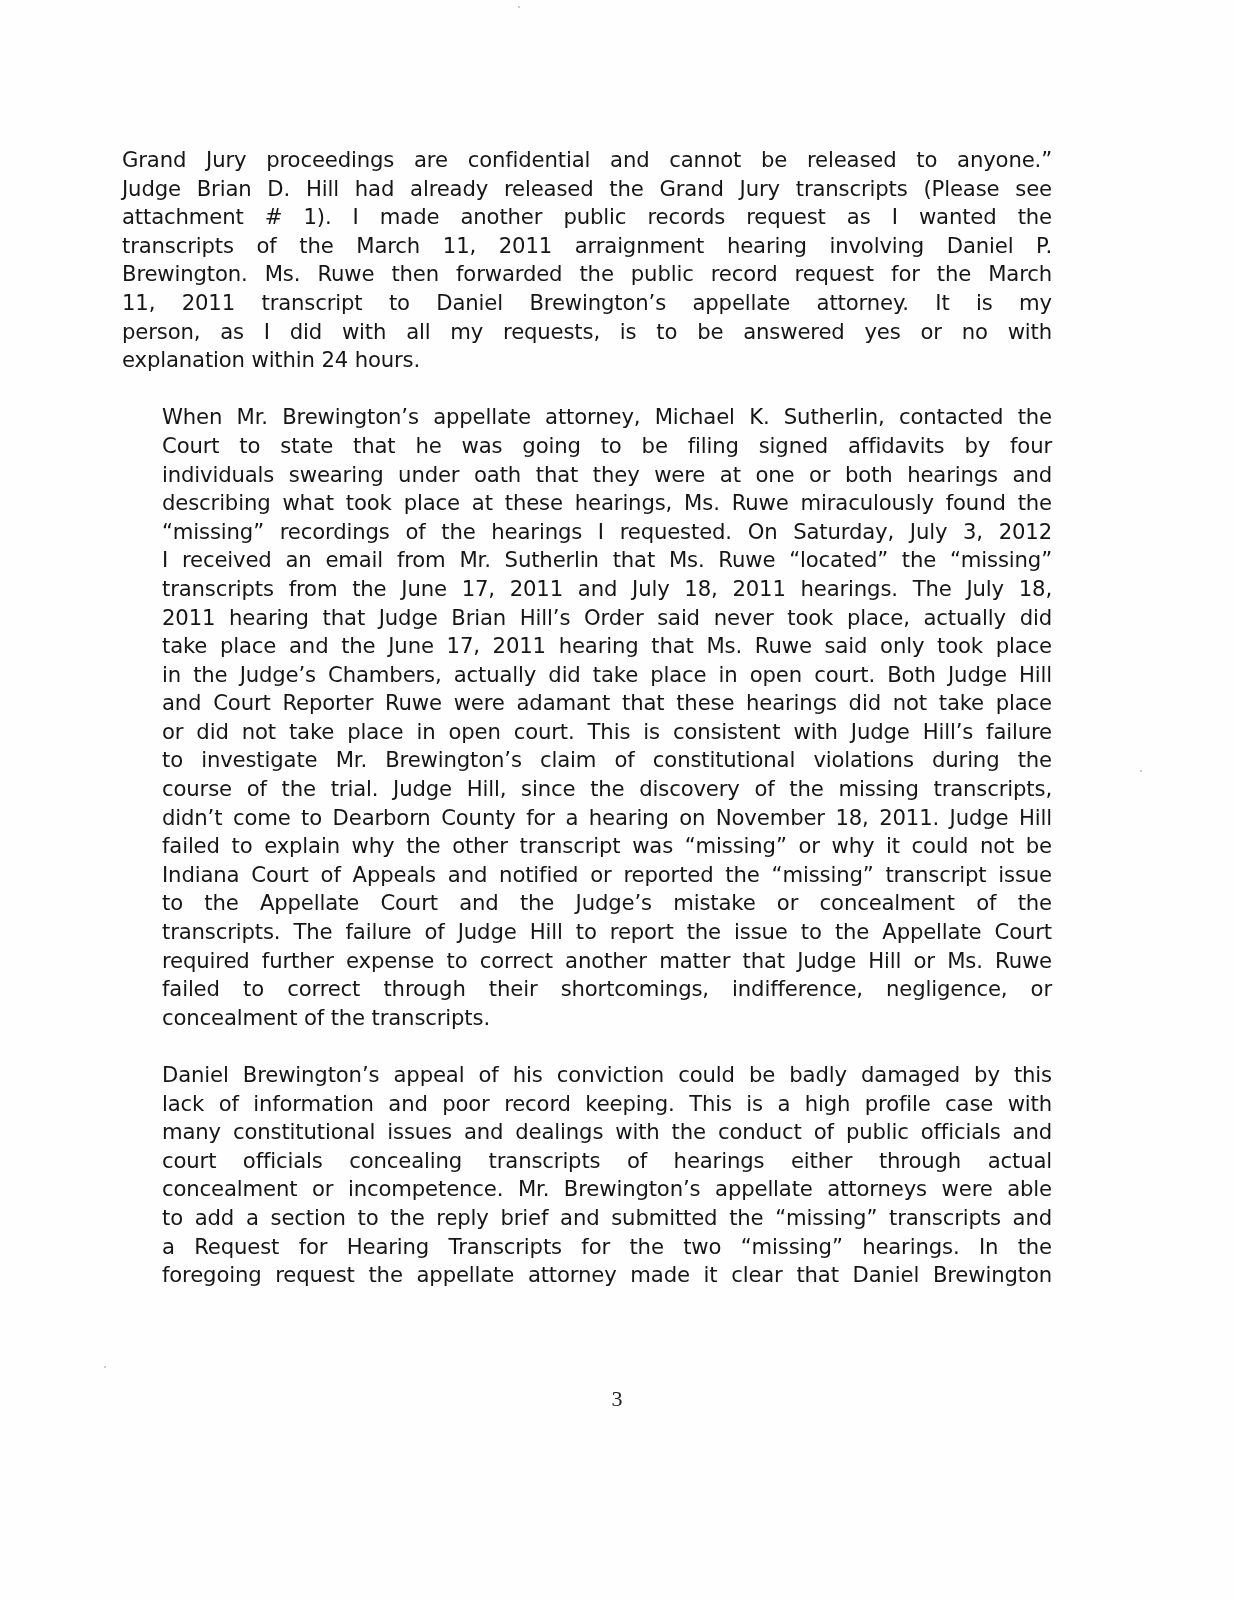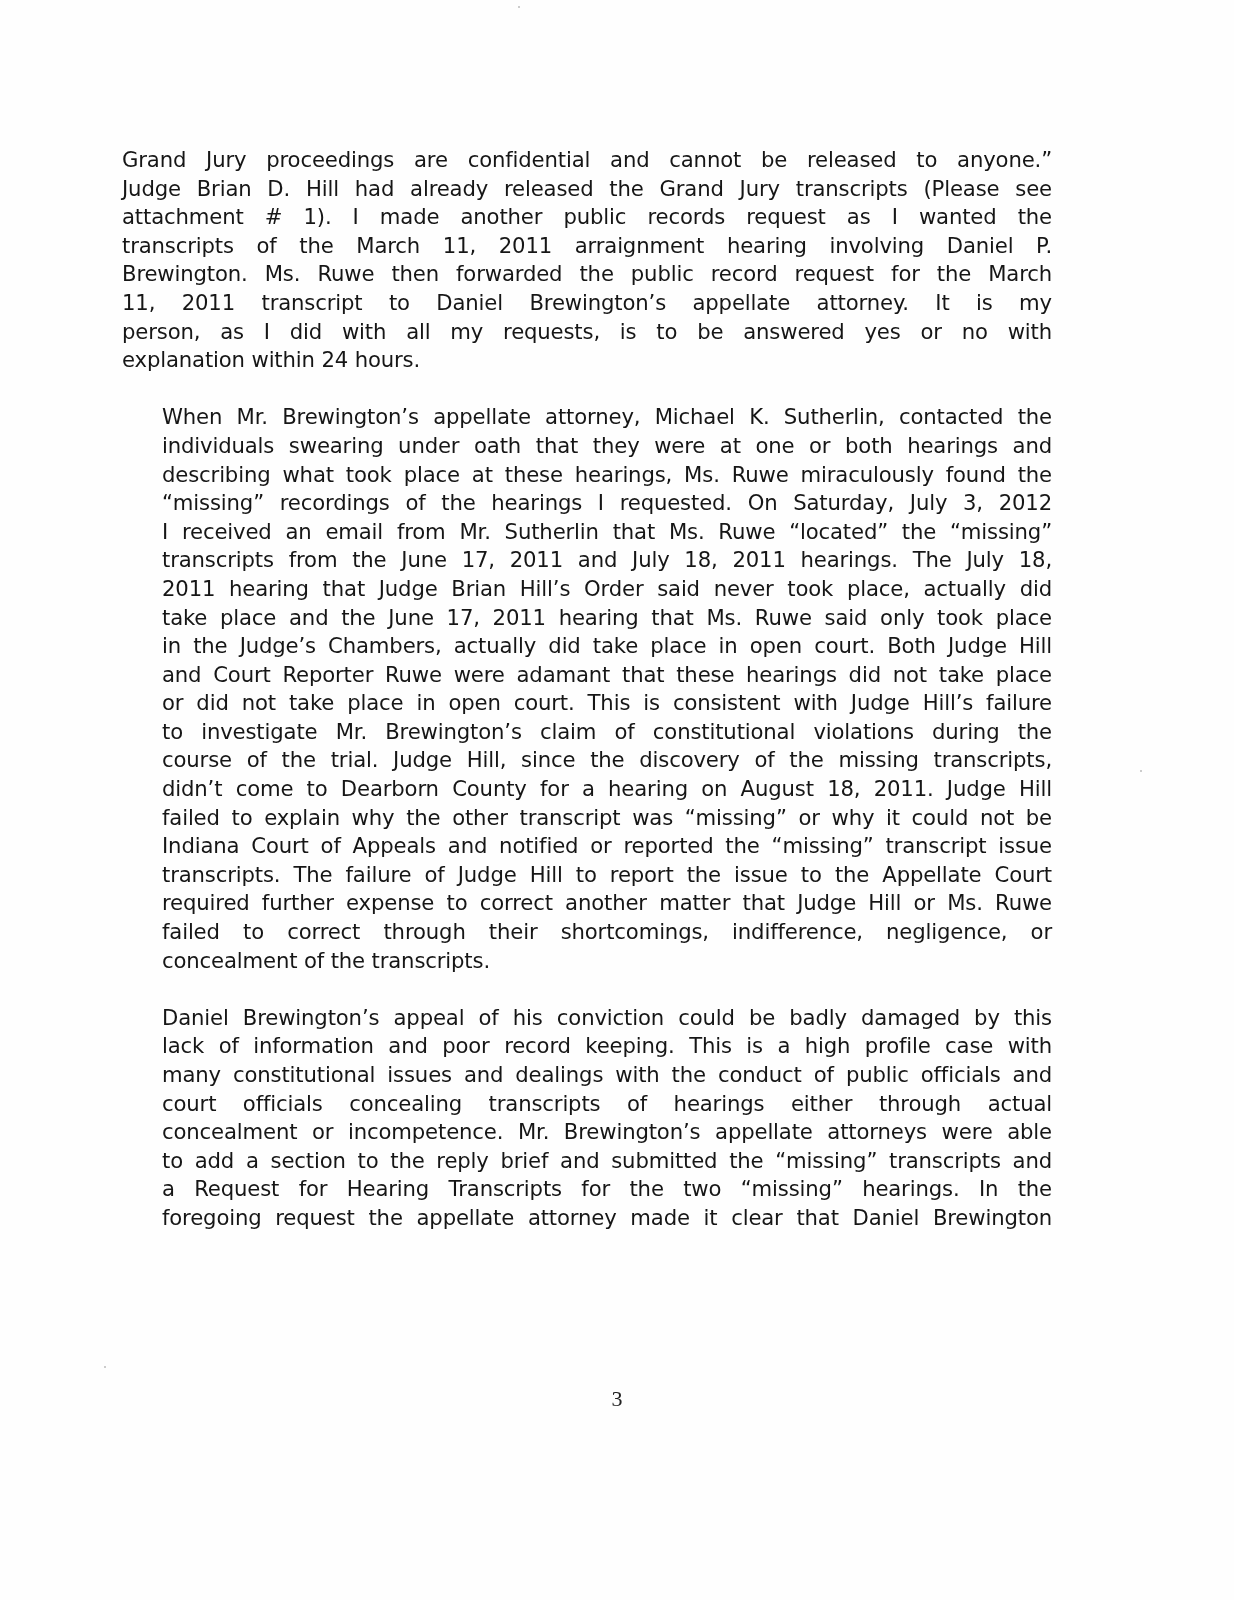--- a/index.html
+++ b/index.html
@@ -84,35 +84,37 @@
       <span class="line">attachment # 1).  I made another public records request as I wanted the</span>
       <span class="line">transcripts of the March 11, 2011 arraignment hearing involving Daniel P.</span>
       <span class="line">Brewington.  Ms. Ruwe then forwarded the public record request for the March</span>
       <span class="line">11, 2011 transcript to Daniel Brewington’s appellate attorney.  It is my</span>
       <span class="line">person, as I did with all my requests, is to be answered yes or no with</span>
       <span class="line last">explanation within 24 hours.</span>
     </div>
 
     <div class="para">
       <span class="line">When Mr. Brewington’s appellate attorney, Michael K. Sutherlin, contacted the</span>
+      <span class="line">Court to state that he was going to be filing signed affidavits by four</span>
       <span class="line">individuals swearing under oath that they were at one or both hearings and</span>
       <span class="line">describing what took place at these hearings, Ms. Ruwe miraculously found the</span>
       <span class="line">“missing” recordings of the hearings I requested.  On Saturday, July 3, 2012</span>
       <span class="line">I received an email from Mr. Sutherlin that Ms. Ruwe “located” the “missing”</span>
       <span class="line">transcripts from the June 17, 2011 and July 18, 2011 hearings.  The July 18,</span>
       <span class="line">2011 hearing that Judge Brian Hill’s Order said never took place, actually did</span>
       <span class="line">take place and the June 17, 2011 hearing that Ms. Ruwe said only took place</span>
       <span class="line">in the Judge’s Chambers, actually did take place in open court.  Both Judge Hill</span>
       <span class="line">and Court Reporter Ruwe were adamant that these hearings did not take place</span>
       <span class="line">or did not take place in open court.  This is consistent with Judge Hill’s failure</span>
       <span class="line">to investigate Mr. Brewington’s claim of constitutional violations during the</span>
       <span class="line">course of the trial.  Judge Hill, since the discovery of the missing transcripts,</span>
-      <span class="line">didn’t come to Dearborn County for a hearing on August 18, 2011.  Judge Hill</span>
+      <span class="line">didn’t come to Dearborn County for a hearing on November 18, 2011.  Judge Hill</span>
       <span class="line">failed to explain why the other transcript was “missing” or why it could not be</span>
       <span class="line">Indiana Court of Appeals and notified or reported the “missing” transcript issue</span>
+      <span class="line">to the Appellate Court and the Judge’s mistake or concealment of the</span>
       <span class="line">transcripts.  The failure of Judge Hill to report the issue to the Appellate Court</span>
       <span class="line">required further expense to correct another matter that Judge Hill or Ms. Ruwe</span>
       <span class="line">failed to correct through their shortcomings, indifference, negligence, or</span>
       <span class="line last">concealment of the transcripts.</span>
     </div>
 
     <div class="para">
       <span class="line">Daniel Brewington’s appeal of his conviction could be badly damaged by this</span>
       <span class="line">lack of information and poor record keeping. This is a high profile case with</span>
       <span class="line">many constitutional issues and dealings with the conduct of public officials and</span>

